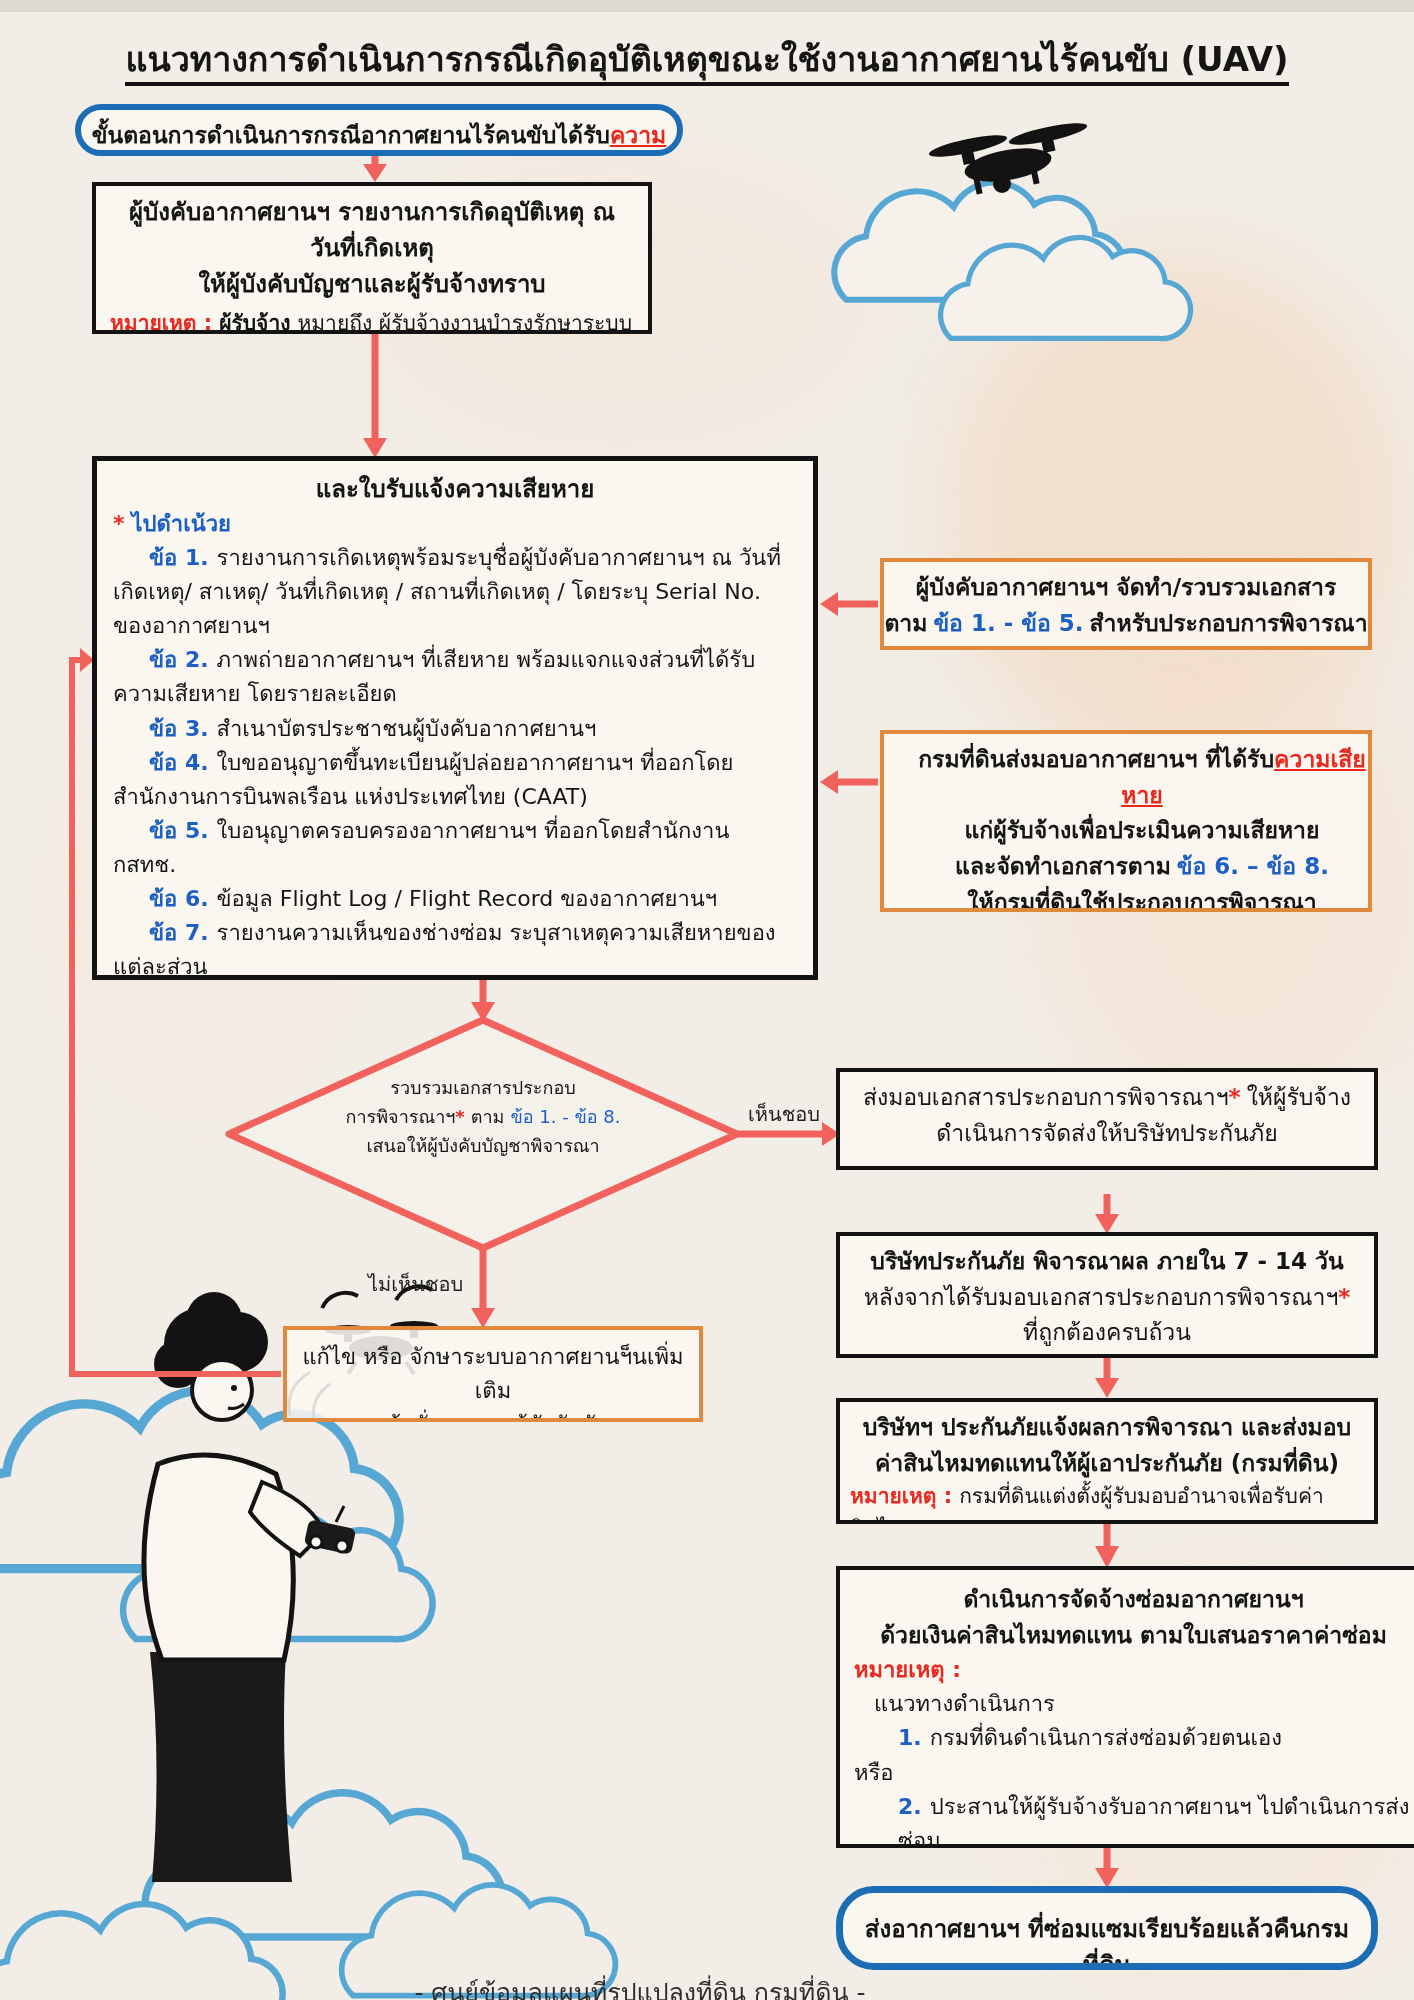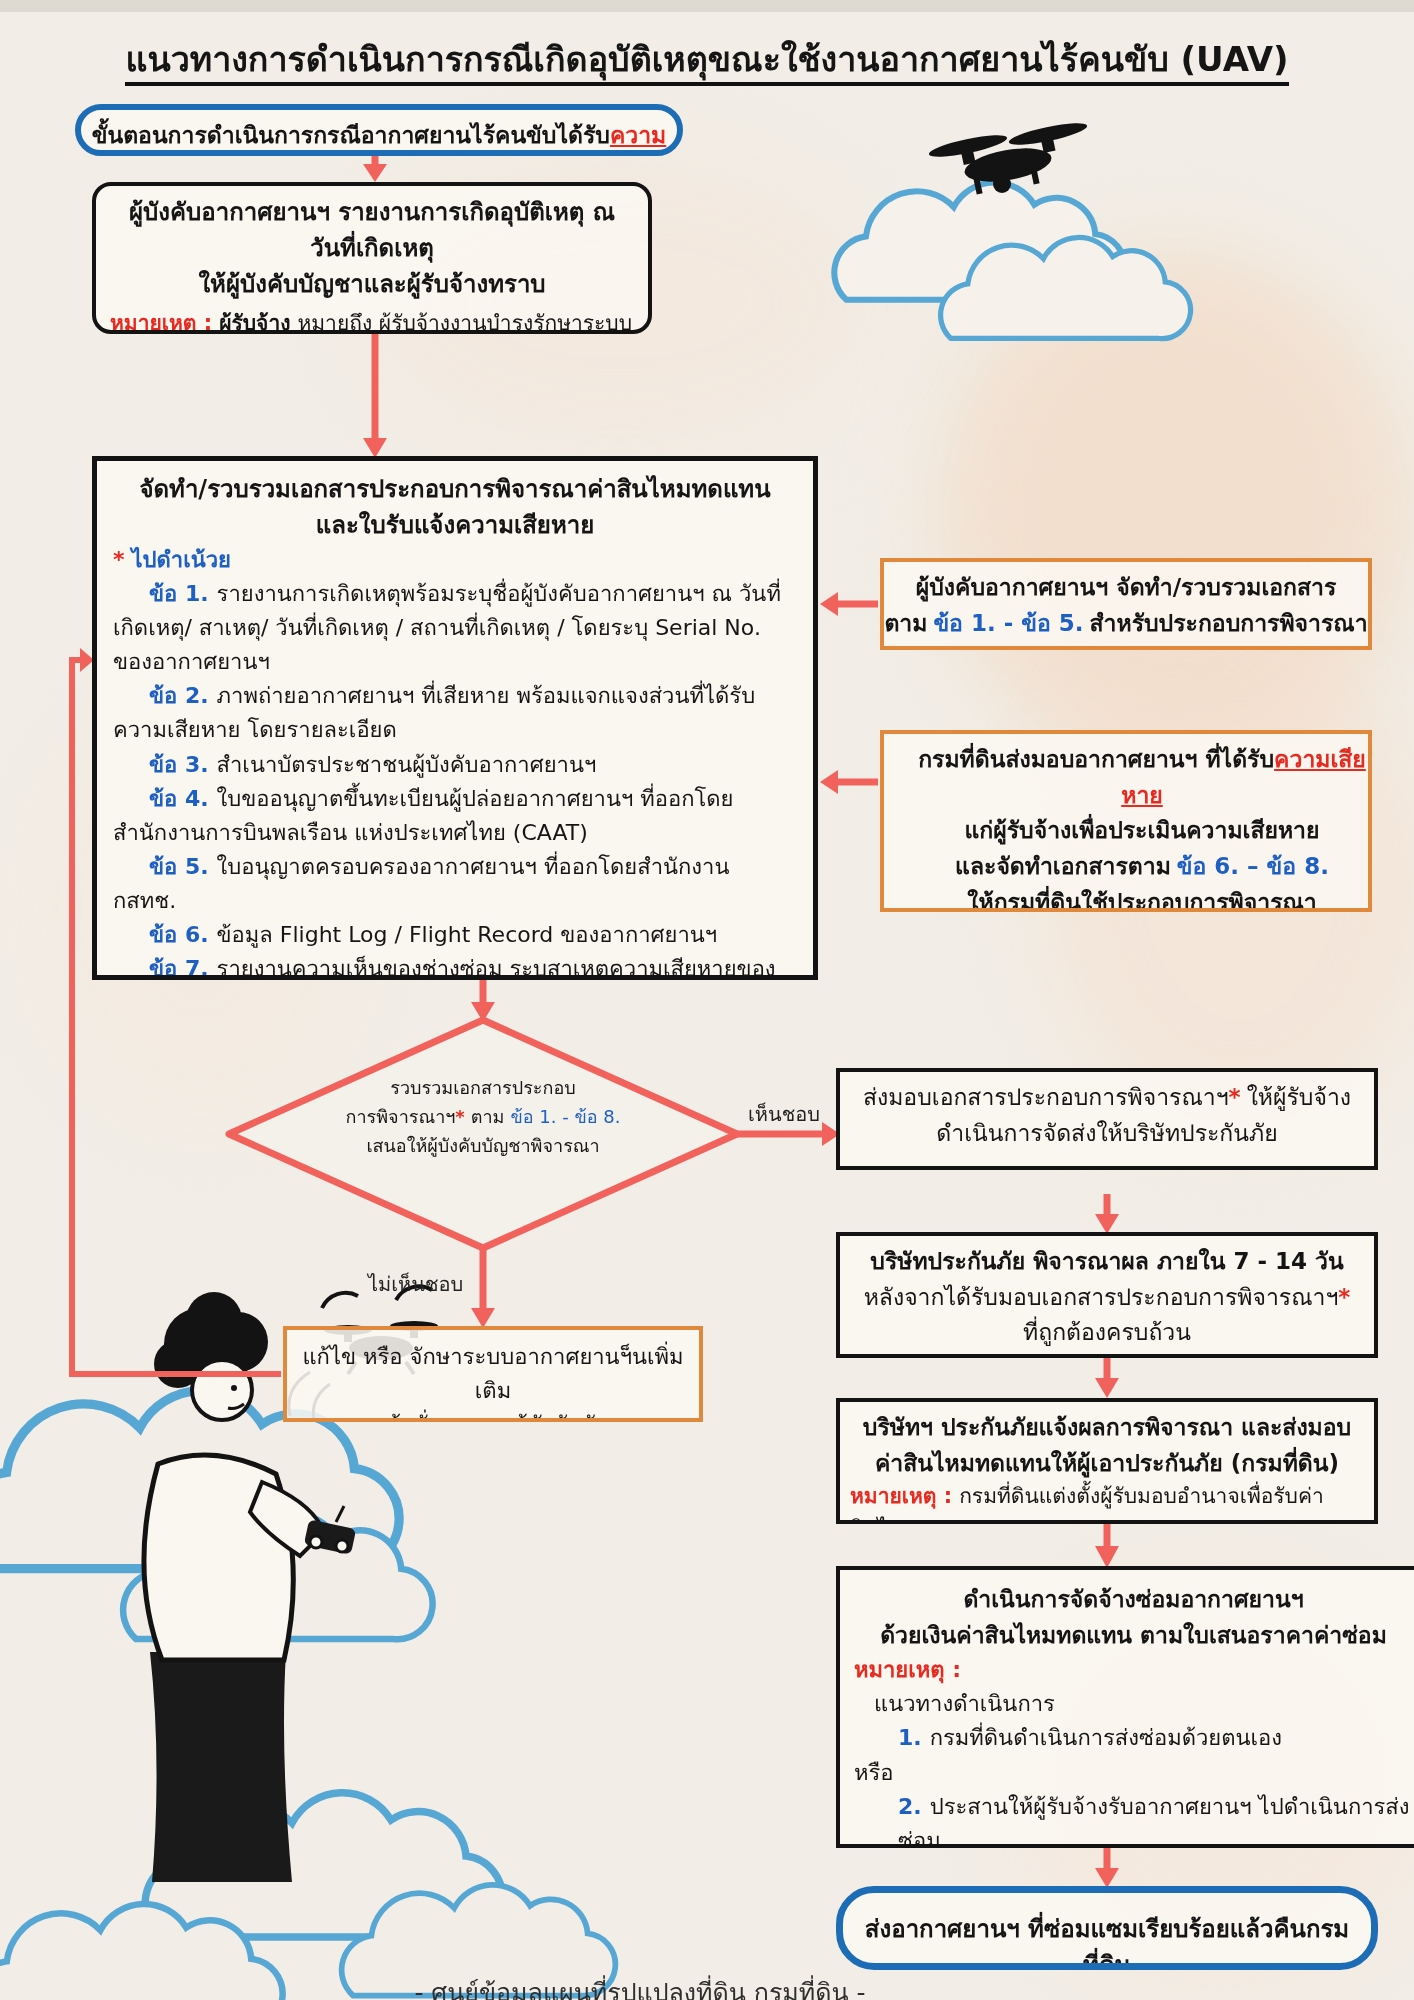--- a/index.html
+++ b/index.html
@@ -143,31 +143,30 @@
   </svg>
 
   <div class="title">
     <span>แนวทางการดำเนินการกรณีเกิดอุบัติเหตุขณะใช้งานอากาศยานไร้คนขับ (UAV)</span>
   </div>
 
   <div class="node bluebrd t23 c" style="left:75px;top:92px;width:608px;height:52px;padding-top:8px;font-weight:bold;">
     <span>ขั้นตอนการดำเนินการกรณีอากาศยานไร้คนขับได้รับ</span><span class="redu">ความเสียหาย</span>
   </div>
 
-  <div class="node black" style="left:92px;top:170px;width:560px;height:152px;padding:8px 14px;border-radius:19px;">
+  <div class="node black" style="left:92px;top:170px;width:560px;height:152px;padding:8px 14px;">
     <p class="b c t24">ผู้บังคับอากาศยานฯ รายงานการเกิดอุบัติเหตุ ณ วันที่เกิดเหตุ</p>
     <p class="b c t24">ให้ผู้บังคับบัญชาและผู้รับจ้างทราบ</p>
     <p class="t21" style="margin-top:6px;">
       <span class="red b lbl">หมายเหตุ :</span><span class="b lbl">ผู้รับจ้าง</span><span>หมายถึง ผู้รับจ้างงานบำรุงรักษาระบบอากาศยานฯ</span>
     </p>
 
   </div>
 
   <div class="node black thick" style="left:92px;top:444px;width:726px;height:524px;padding:10px 16px;">
-    <p class="b c t24">จัดทำ/รวบรวมเอกสารประกอบการพิจารณาค่าสินไหมทดแทน</p>
     <p class="b c t24">และใบรับแจ้งความเสียหาย</p>
     <p class="t22"><span class="red b lbl">*</span><span class="blue b">ไปดำเน้วย</span></p>
     <div class="items">
       <p><span class="blue no">ข้อ 1.</span><span>รายงานการเกิดเหตุพร้อมระบุชื่อผู้บังคับอากาศยานฯ ณ วันที่เกิดเหตุ/ สาเหตุ/ วันที่เกิดเหตุ / สถานที่เกิดเหตุ / โดยระบุ Serial No. ของอากาศยานฯ</span></p>
       <p><span class="blue no">ข้อ 2.</span><span>ภาพถ่ายอากาศยานฯ ที่เสียหาย พร้อมแจกแจงส่วนที่ได้รับความเสียหาย โดยรายละเอียด</span></p>
       <p><span class="blue no">ข้อ 3.</span><span>สำเนาบัตรประชาชนผู้บังคับอากาศยานฯ</span></p>
       <p><span class="blue no">ข้อ 4.</span><span>ใบขออนุญาตขึ้นทะเบียนผู้ปล่อยอากาศยานฯ ที่ออกโดยสำนักงานการบินพลเรือน แห่งประเทศไทย (CAAT)</span></p>
       <p><span class="blue no">ข้อ 5.</span><span>ใบอนุญาตครอบครองอากาศยานฯ ที่ออกโดยสำนักงาน กสทช.</span></p>
       <p><span class="blue no">ข้อ 6.</span><span>ข้อมูล Flight Log / Flight Record ของอากาศยานฯ</span></p>
       <p><span class="blue no">ข้อ 7.</span><span>รายงานความเห็นของช่างซ่อม ระบุสาเหตุความเสียหายของแต่ละส่วน</span></p>

